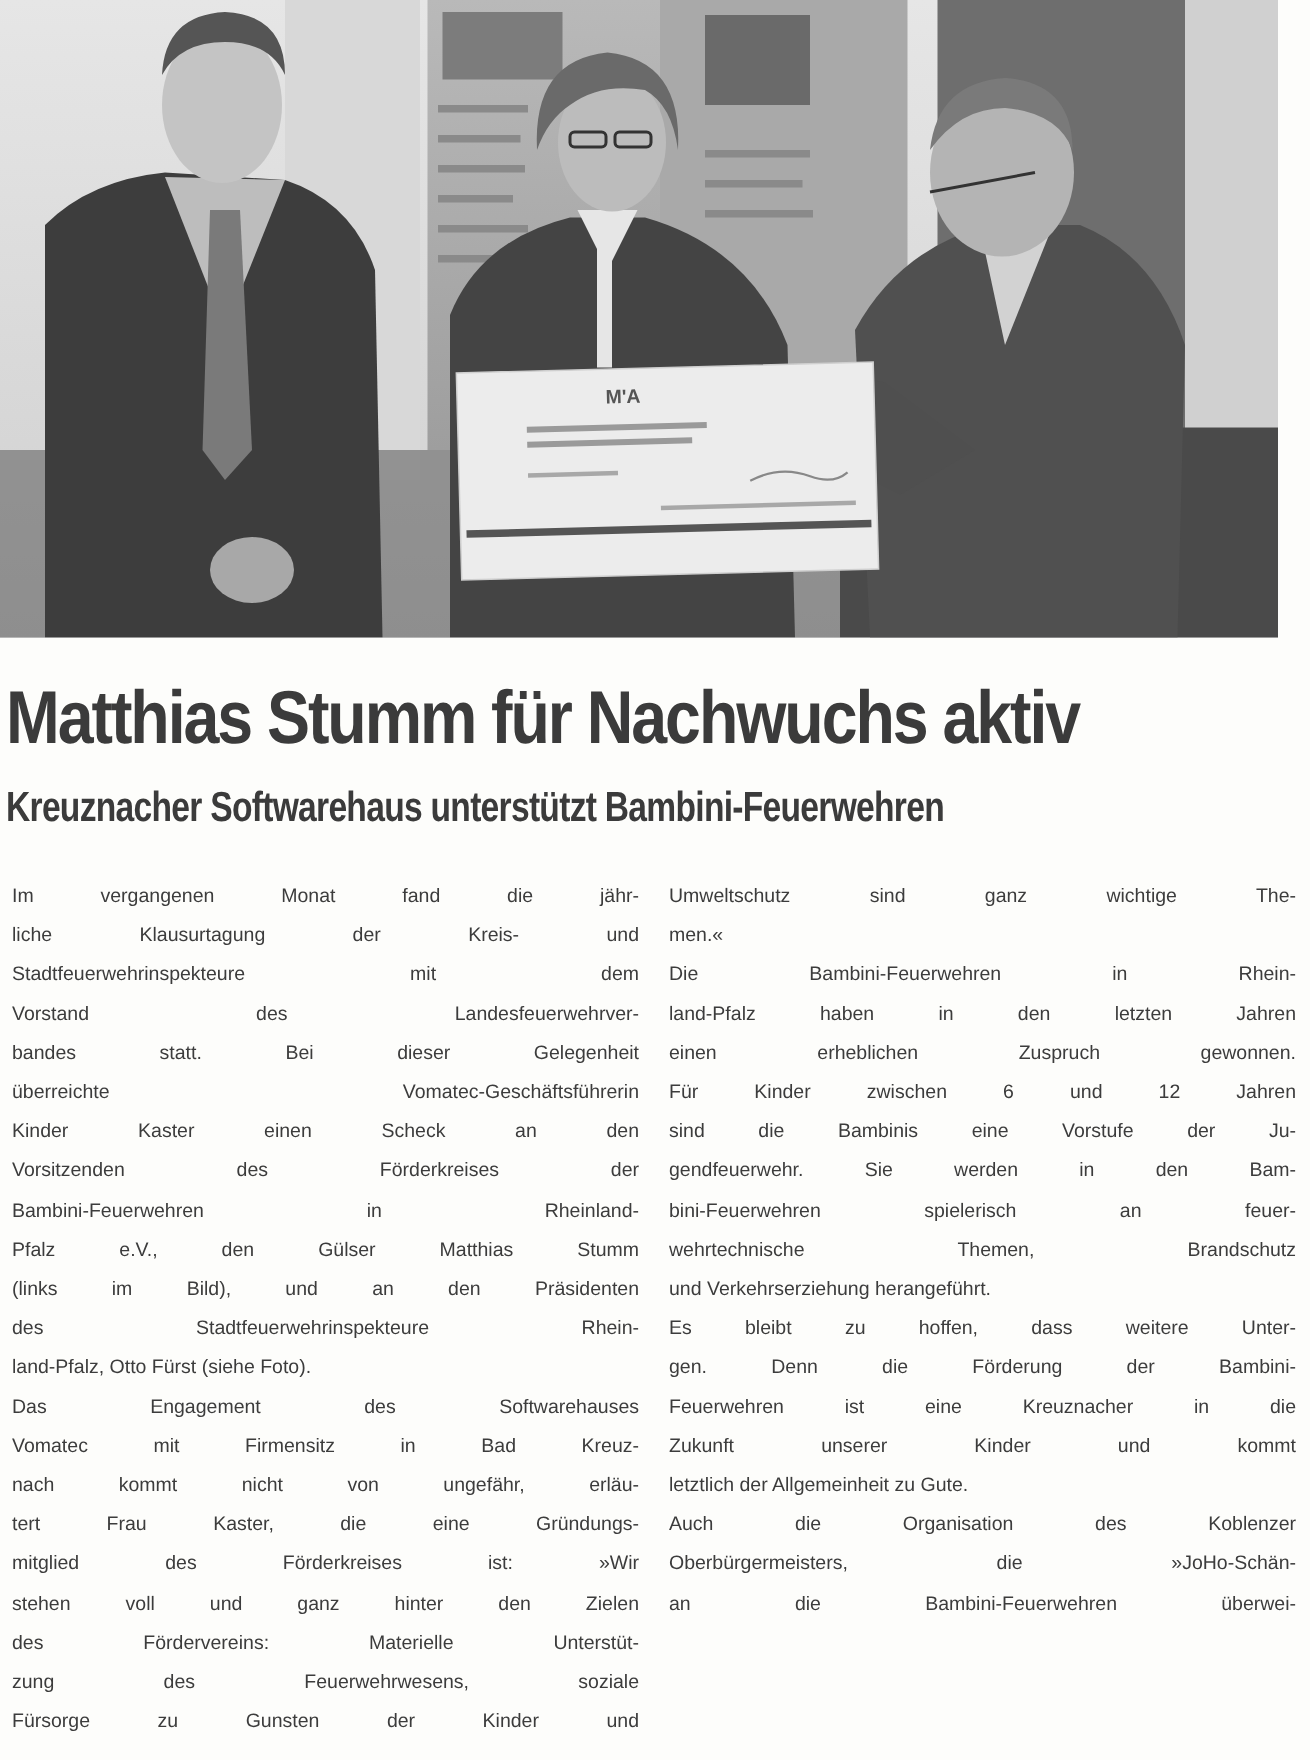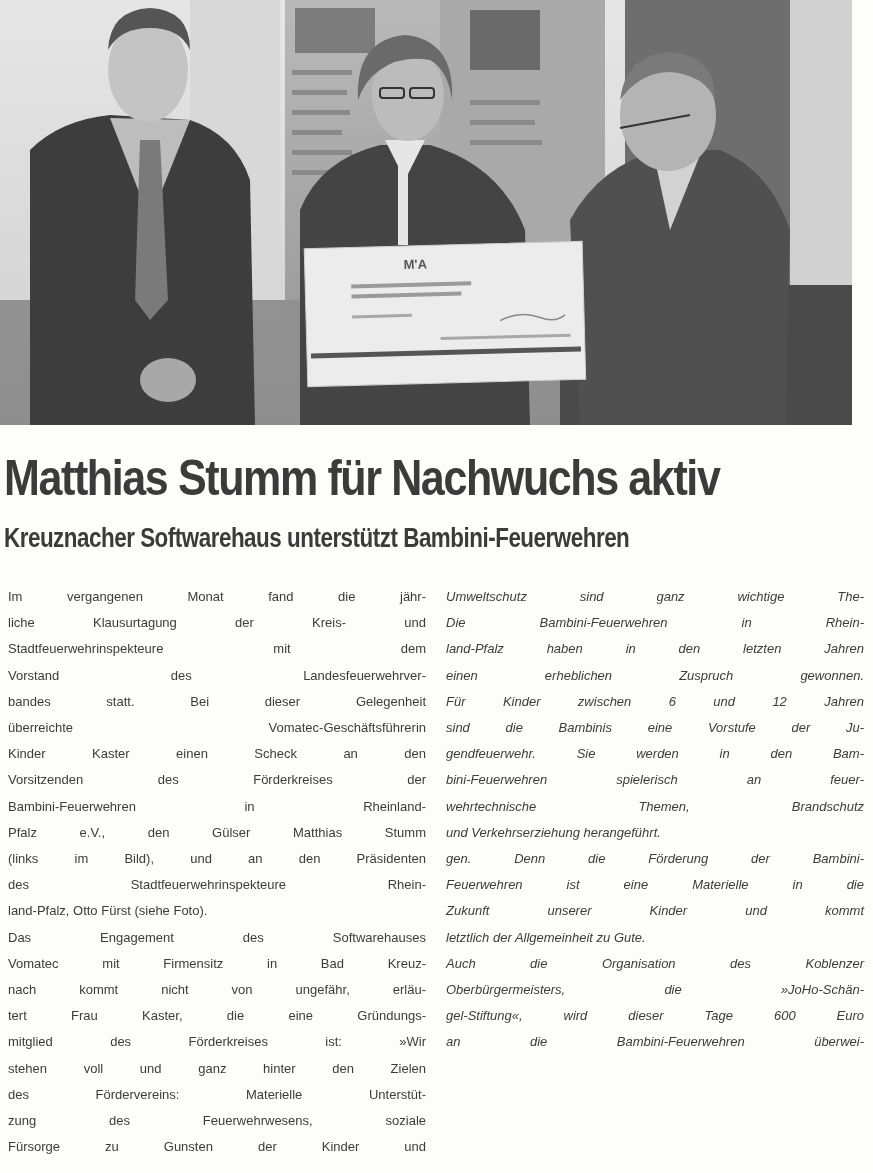--- a/index.html
+++ b/index.html
@@ -64,21 +64,21 @@
       top: 584px;
       width: 418px;
       font-family: "Liberation Sans", sans-serif;
       font-size: 13px;
       line-height: 26.2px;
       color: #3c3c3c;
       text-align: justify;
       hyphens: manual;
     }
     .col-left { left: 8px; }
-    .col-right { left: 446px; font-style: italic; }
+    .col-right { left: 446px; }
     .line {
       display: block;
       white-space: nowrap;
       text-align-last: justify;
       text-align: justify;
     }
     .line.last {
       text-align-last: left;
     }
   </style>
@@ -188,30 +188,31 @@
     <span class="line">nach kommt nicht von ungefähr, erläu-</span>
     <span class="line">tert Frau Kaster, die eine Gründungs-</span>
     <span class="line">mitglied des Förderkreises ist: »Wir</span>
     <span class="line">stehen voll und ganz hinter den Zielen</span>
     <span class="line">des Fördervereins: Materielle Unterstüt-</span>
     <span class="line">zung des Feuerwehrwesens, soziale</span>
     <span class="line">Fürsorge zu Gunsten der Kinder und</span>
   </div>
 <div class="column col-right" id="col-right">
     <span class="line">Umweltschutz sind ganz wichtige The-</span>
+    <span class="line last">men.«</span>
     <span class="line">Die Bambini-Feuerwehren in Rhein-</span>
     <span class="line">land-Pfalz haben in den letzten Jahren</span>
     <span class="line">einen erheblichen Zuspruch gewonnen.</span>
     <span class="line">Für Kinder zwischen 6 und 12 Jahren</span>
     <span class="line">sind die Bambinis eine Vorstufe der Ju-</span>
     <span class="line">gendfeuerwehr. Sie werden in den Bam-</span>
     <span class="line">bini-Feuerwehren spielerisch an feuer-</span>
     <span class="line">wehrtechnische Themen, Brandschutz</span>
     <span class="line last">und Verkehrserziehung herangeführt.</span>
+    <span class="line">Es bleibt zu hoffen, dass weitere Unter-</span>
     <span class="line">gen. Denn die Förderung der Bambini-</span>
-    <span class="line">Feuerwehren ist eine Materielle in die</span>
+    <span class="line">Feuerwehren ist eine Kreuznacher in die</span>
     <span class="line">Zukunft unserer Kinder und kommt</span>
     <span class="line last">letztlich der Allgemeinheit zu Gute.</span>
     <span class="line">Auch die Organisation des Koblenzer</span>
     <span class="line">Oberbürgermeisters, die »JoHo-Schän-</span>
-    <span class="line">gel-Stiftung«, wird dieser Tage 600 Euro</span>
     <span class="line">an die Bambini-Feuerwehren überwei-</span>
   </div>
 
 </body></html>

